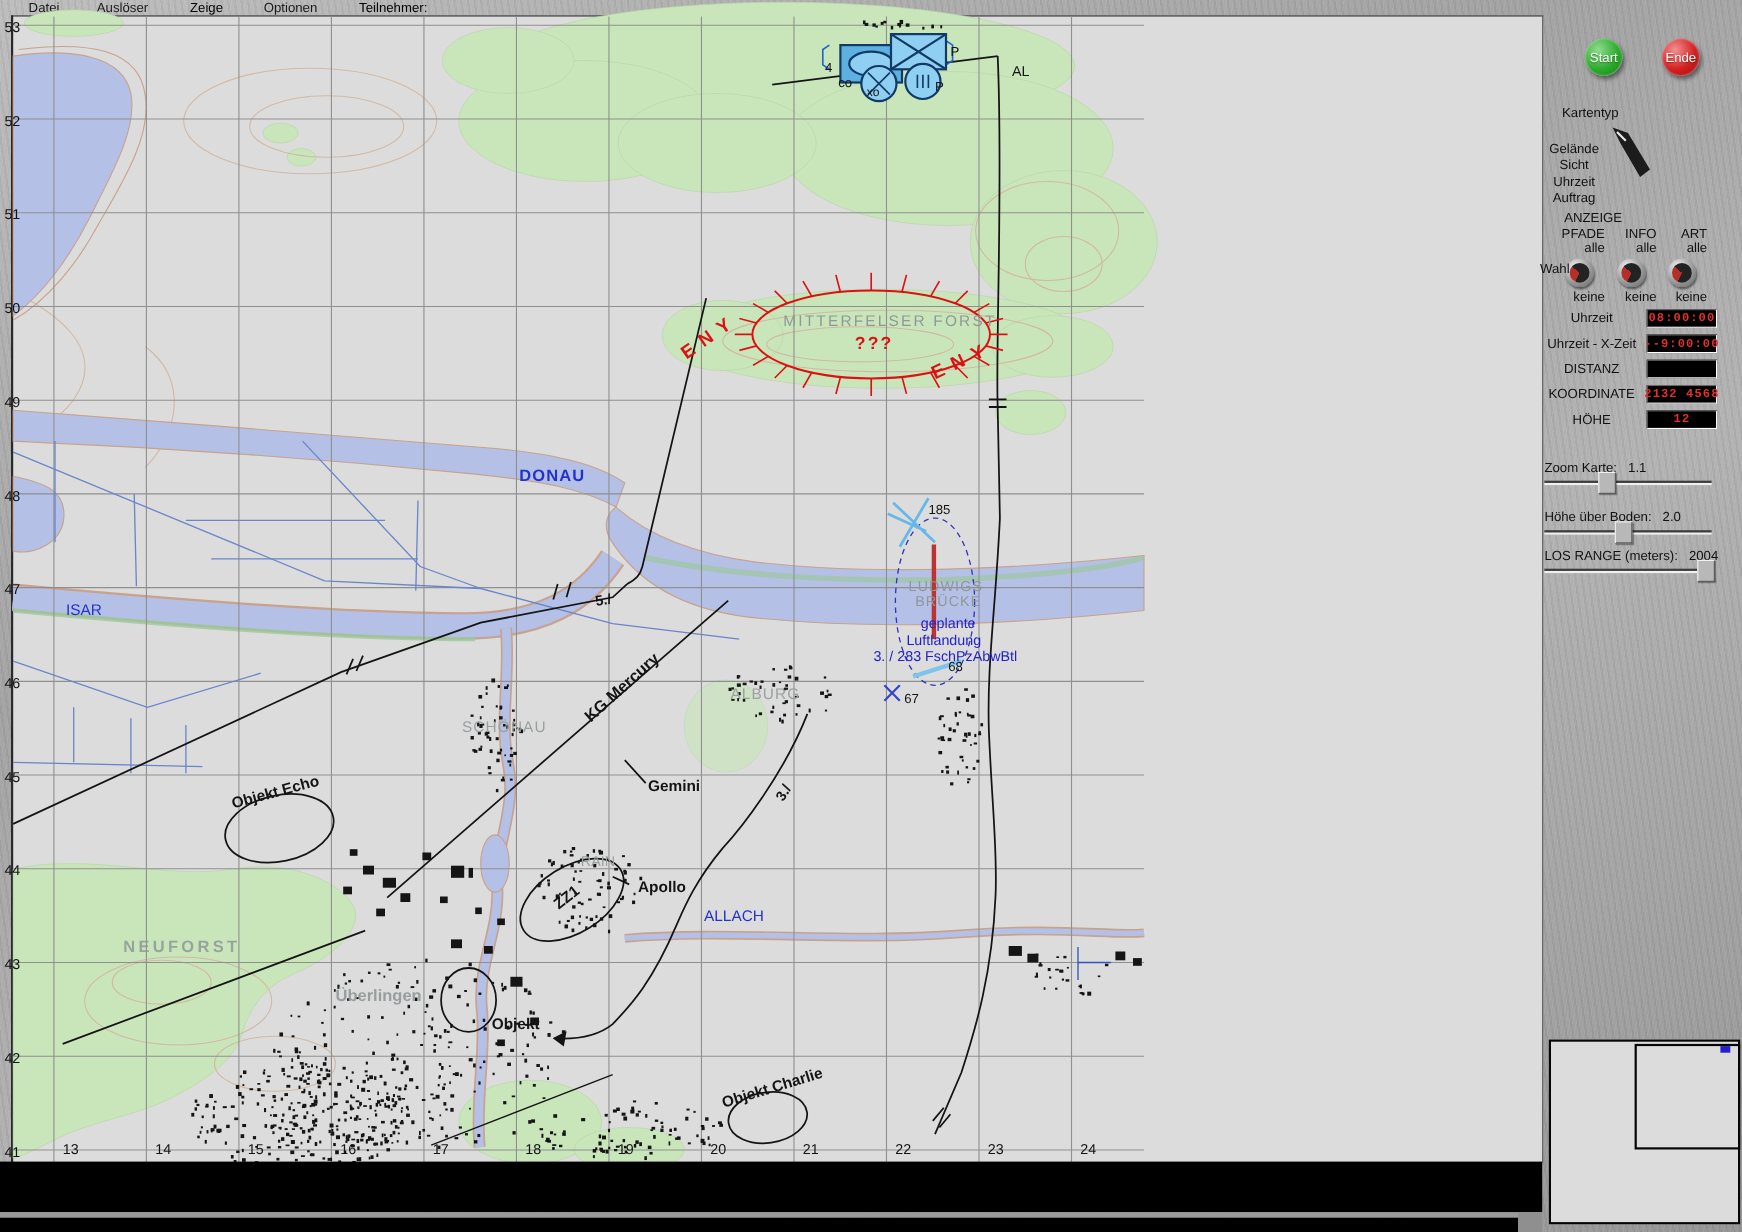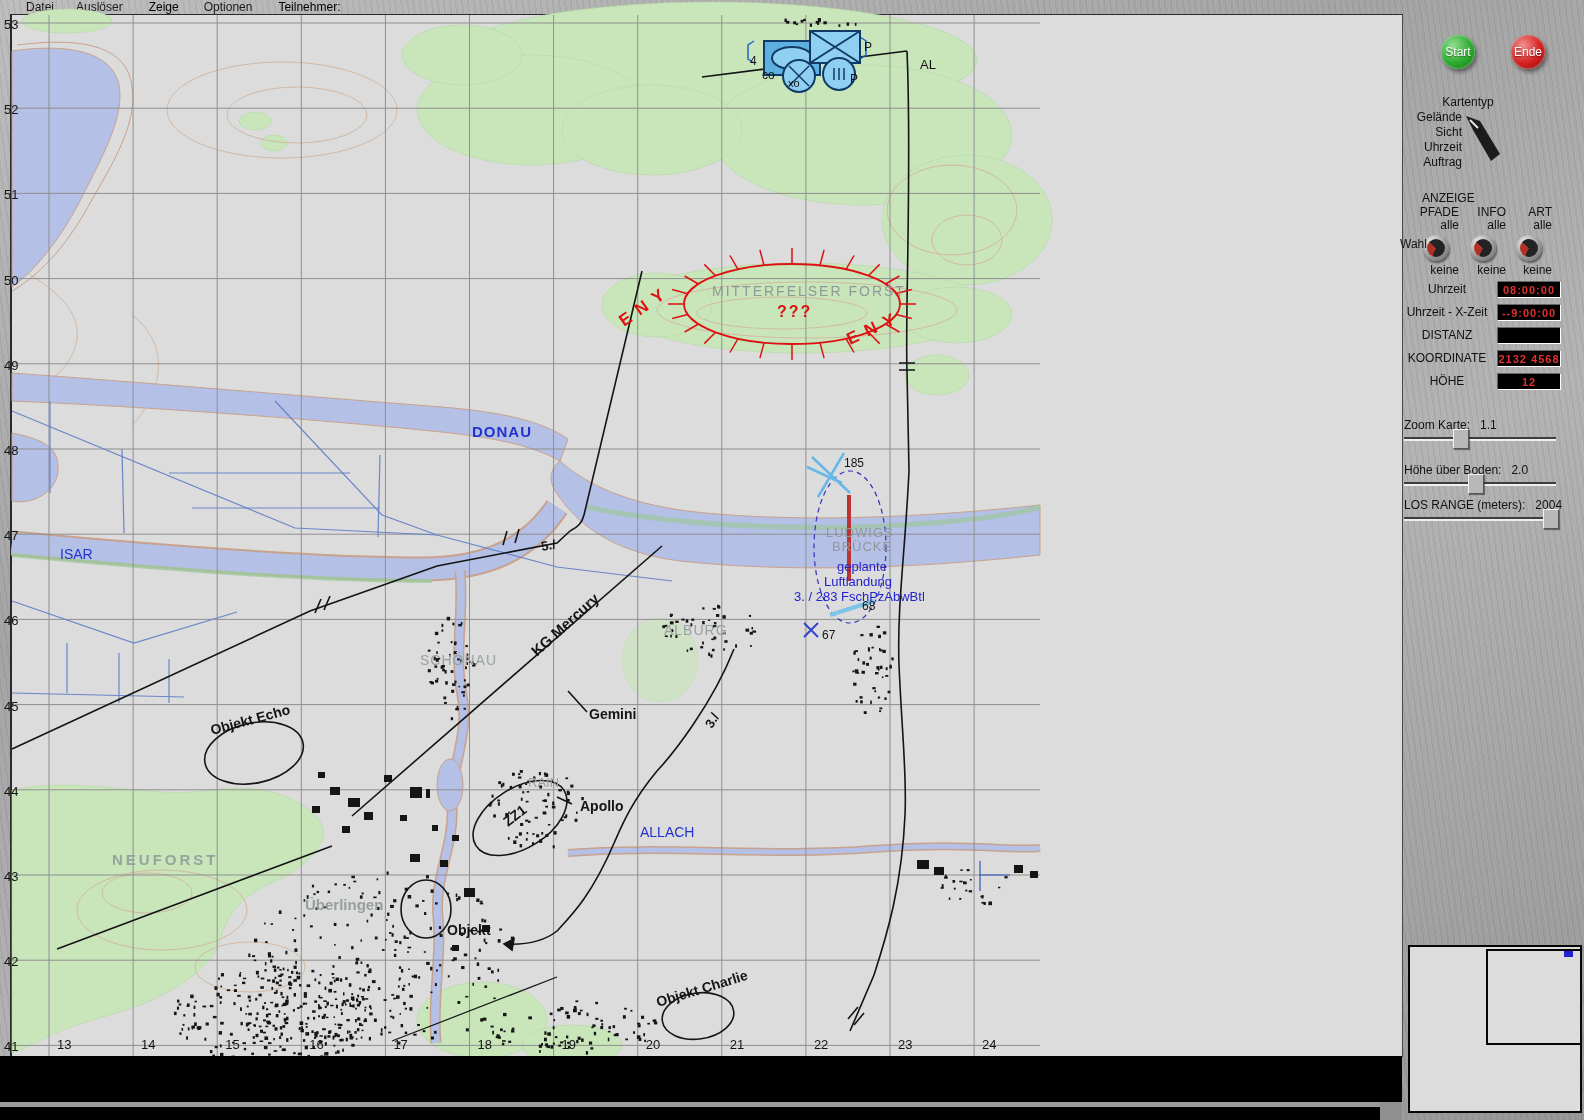--- a/index.html
+++ b/index.html
@@ -5,59 +5,59 @@
   html,body{margin:0;padding:0}
   body{
     width:1584px;height:1120px;overflow:hidden;position:relative;
     font-family:"Liberation Sans",sans-serif;
     background:
       repeating-linear-gradient(100deg, rgba(255,255,255,.06) 0 1px, rgba(0,0,0,0) 1px 3px),
       repeating-linear-gradient(82deg, rgba(0,0,0,.05) 0 2px, rgba(0,0,0,0) 2px 6px),
       linear-gradient(155deg,#bdbdbd,#a3a3a3 35%,#b3b3b3 60%,#969696);
   }
   
-  .menubar{position:absolute;left:0;top:0;width:1400px;height:14px;display:flex;gap:0;align-items:center;font-size:12px;color:#1a1a1a}
+  .menubar{position:absolute;left:0;top:0;width:1400px;height:14px;display:flex;gap:12px;align-items:center;font-size:12px;color:#1a1a1a}
   .menubar .mi{cursor:default;white-space:nowrap}
   .menubar .mi.disabled{color:#000000}
   #m1{margin-left:26px}#m2{margin-left:22px}#m3{margin-left:26px}#m4{margin-left:25px}#m5{margin-left:26px}
   
   .map{position:absolute;left:10px;top:14px;width:1390px;height:1042px;background:#dcdcdc;
        border-left:2px solid #2a2a2a;border-top:1px solid #2a2a2a;border-right:1px solid #4a4a4a;}
   .map svg{overflow:visible;display:block}
   
   .bbar1{position:absolute;left:0;top:1056px;width:1402px;height:46px;background:#000}
   .bdiv {position:absolute;left:0;top:1102px;width:1402px;height:5px;background:#9a9a9a}
   .bbar2{position:absolute;left:0;top:1107px;width:1380px;height:13px;background:#000}
   .bsq  {position:absolute;left:1380px;top:1102px;width:22px;height:18px;background:#8f8f8f}
   
   .panel{position:absolute;left:1400px;top:0;width:184px;height:1120px;font-size:12px;color:#111}
   .rbtn{position:absolute;width:34px;height:34px;border-radius:50%;color:#fff;font-size:12px;
         display:flex;align-items:center;justify-content:center;cursor:pointer;
         box-shadow:2px 3px 4px rgba(0,0,0,.45), inset 0 0 2px rgba(255,255,255,.6);
         text-shadow:0 1px 1px rgba(0,0,0,.4)}
   .rbtn.start{left:41px;top:35px;background:radial-gradient(circle at 35% 30%,#8fdc8f,#2dab2d 55%,#157a15)}
   .rbtn.ende {left:111px;top:35px;background:radial-gradient(circle at 35% 30%,#f29090,#d42020 55%,#8c1010)}
-  .ktitle{position:absolute;left:8px;top:95px;width:120px;text-align:center}
-  .kopts{position:absolute;left:0;top:110px;width:62px;text-align:right;line-height:15px}
+  .ktitle{position:absolute;left:20px;top:95px;width:120px;text-align:left}
+  .kopts{position:absolute;left:0;top:128px;width:62px;text-align:center;line-height:15px}
   .kopts div{cursor:pointer}
   .cursor-svg{position:absolute;left:60px;top:106px;width:54px;height:62px}
   .atitle{position:absolute;left:22px;top:191px;width:140px;text-align:left}
   .kcol{position:absolute;top:206px;width:46px;text-align:right;line-height:12px}
   .kcol .sub{margin-top:1px}
   .kc1{left:13px}.kc2{left:60px}.kc3{left:106px}
   .knob{position:relative;width:26px;height:26px;margin:4px auto 3px auto;border-radius:50%;cursor:pointer;
         background:radial-gradient(circle at 35% 30%,#f2f2f2,#9a9a9a 55%,#5f5f5f);
         box-shadow:1px 2px 2px rgba(0,0,0,.5)}
   .knob::after{content:"";position:absolute;inset:4px;border-radius:50%;
         background:conic-gradient(from 205deg,#b23028 0 105deg,#232323 105deg 360deg)}
   .wahl{position:absolute;left:0;top:237px;width:24px;text-align:right}
   .frow{position:absolute;left:0;width:162px;height:17px}
   .frow .flabel{position:absolute;left:0;top:0;width:94px;text-align:center;line-height:16px}
   .frow .led{position:absolute;left:97px;top:0;width:62px;height:15px;
-        font-family:Liberation Sans, sans-serif;font-weight:bold;font-size:11px;color:#e23030;background:#000;
+        font-family:Liberation Mono, monospace;font-weight:bold;font-size:11px;color:#e23030;background:#000;
         border:1px solid;border-color:#666 #fff #fff #666;
         display:flex;align-items:center;justify-content:center;letter-spacing:1px;white-space:nowrap}
   .srow{position:absolute;left:4px;width:154px}
   .srow .slabel{white-space:nowrap}
   .srow .sval{margin-left:10px}
   .track{position:absolute;left:0;top:19px;width:152px;height:2px;background:#3c3c3c;
          box-shadow:0 2px 0 #efefef;cursor:pointer}
   .sl-thumb{position:absolute;top:-8px;width:14px;height:18px;background:#b8b8b8;
          border:1px solid;border-color:#f2f2f2 #555 #555 #f2f2f2;box-shadow:1px 1px 1px rgba(0,0,0,.4);cursor:grab}
   .minimap{position:absolute;left:8px;top:945px;width:170px;height:164px;background:#dcdcdc;border:2px solid #060606}

